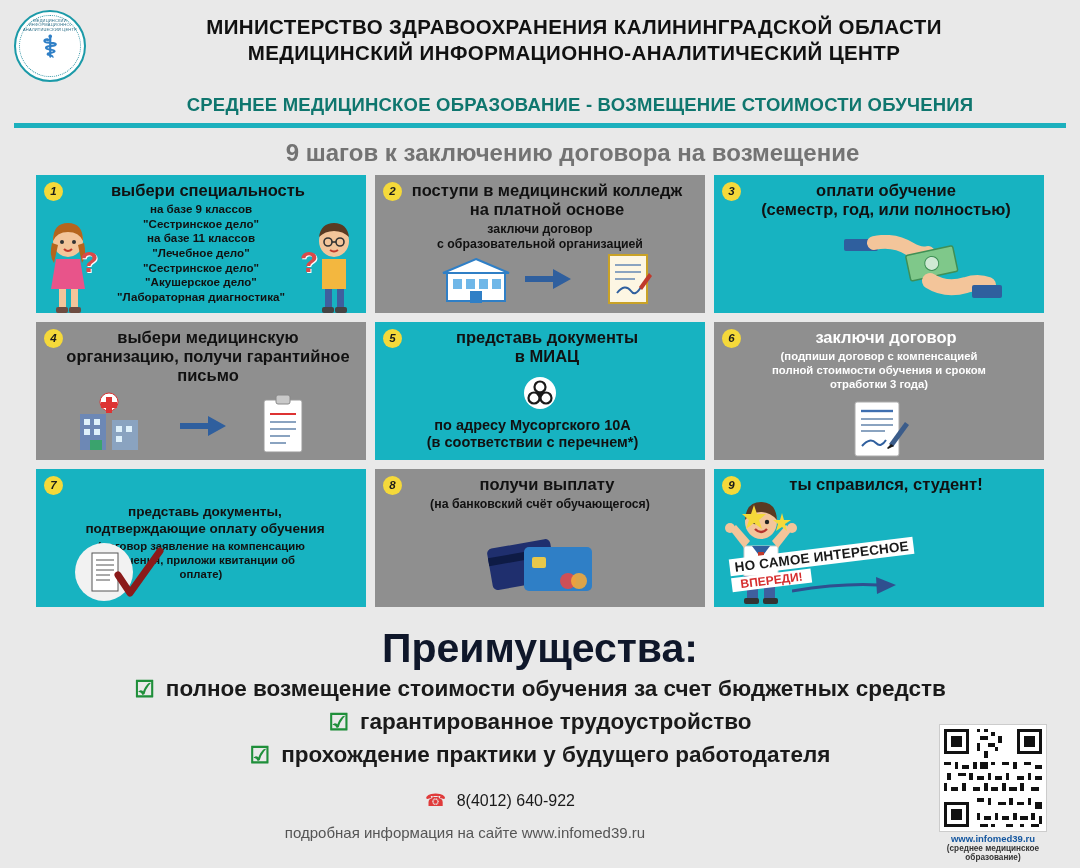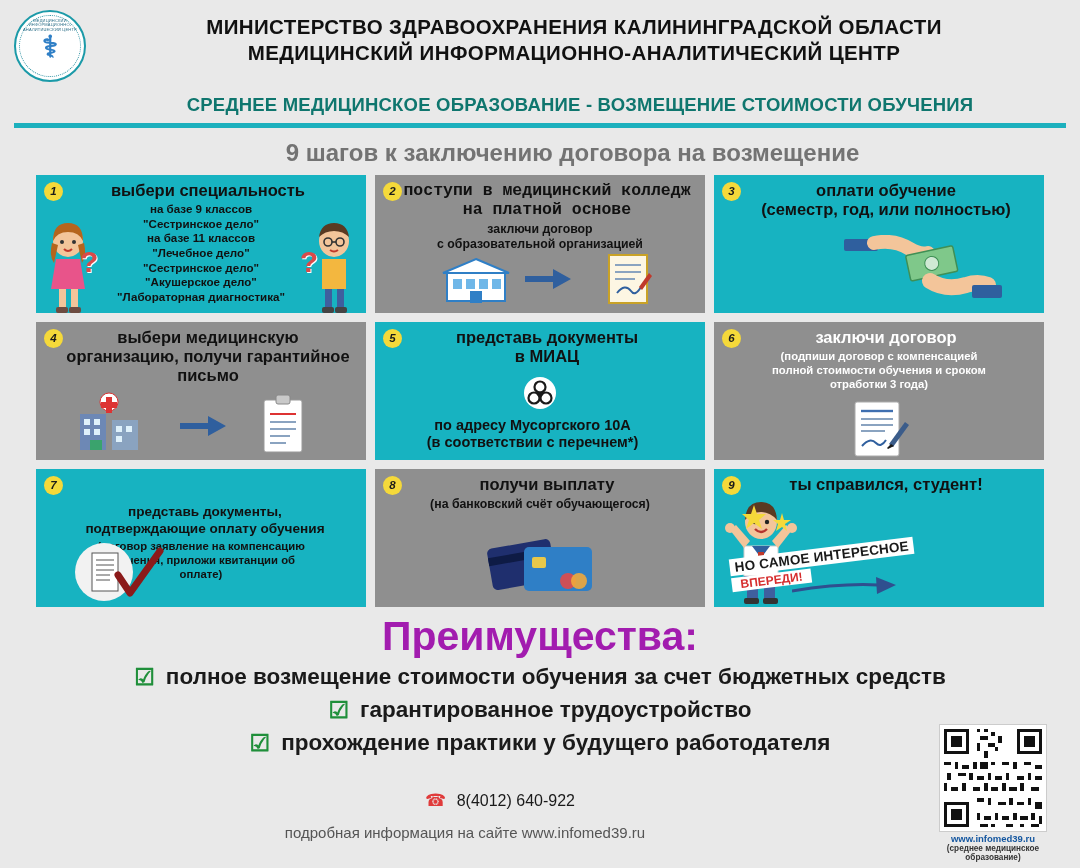--- a/index.html
+++ b/index.html
@@ -232,24 +232,24 @@
   }
   .big-arrow {
     position: absolute;
     left: 78px;
     bottom: 6px;
   }
 
   
   .adv-title {
     text-align: center;
-    color: #a21caf;
+    color: #0f172a;
     font-weight: bold;
     font-size: 41px;
-    margin: 6px 0 2px 0;
+    margin: 18px 0 2px 0;
   }
   .adv-list {
     padding: 0 24px;
   }
   .adv-item {
     display: flex;
     align-items: center;
     justify-content: center;
     gap: 11px;
     font-weight: bold;
@@ -382,21 +382,21 @@
         <rect x="19" y="68" width="7" height="22" fill="#3f5f9e"></rect>
         <rect x="31" y="68" width="7" height="22" fill="#3f5f9e"></rect>
         <rect x="16" y="86" width="12" height="6" rx="2" fill="#444"></rect>
         <rect x="29" y="86" width="12" height="6" rx="2" fill="#444"></rect>
       </svg>
       <div class="q-mark" style="right:48px;bottom:34px;">?</div>
     </div>
 
     <div class="card gray">
       <div class="num">2</div>
-      <div class="head" style="white-space:pre-line;font-family:Liberation Mono, monospace;">поступи в медицинский колледж на платной основе</div>
+      <div class="head" style="white-space:pre-line;">поступи в медицинский колледж на платной основе</div>
       <div class="sub" style="white-space:pre-line;">заключи договор
 с образовательной организацией</div>
       <svg class="art school" viewBox="0 0 74 48">
         <polygon points="37,2 70,16 4,16" fill="#ffffff" stroke="#2f7fc6" stroke-width="2"></polygon>
         <rect x="8" y="16" width="58" height="28" fill="#ffffff" stroke="#2f7fc6" stroke-width="2"></rect>
         <rect x="14" y="22" width="9" height="10" fill="#6fb7e8"></rect>
         <rect x="27" y="22" width="9" height="10" fill="#6fb7e8"></rect>
         <rect x="40" y="22" width="9" height="10" fill="#6fb7e8"></rect>
         <rect x="53" y="22" width="9" height="10" fill="#6fb7e8"></rect>
         <rect x="31" y="34" width="12" height="12" fill="#2f7fc6"></rect>

